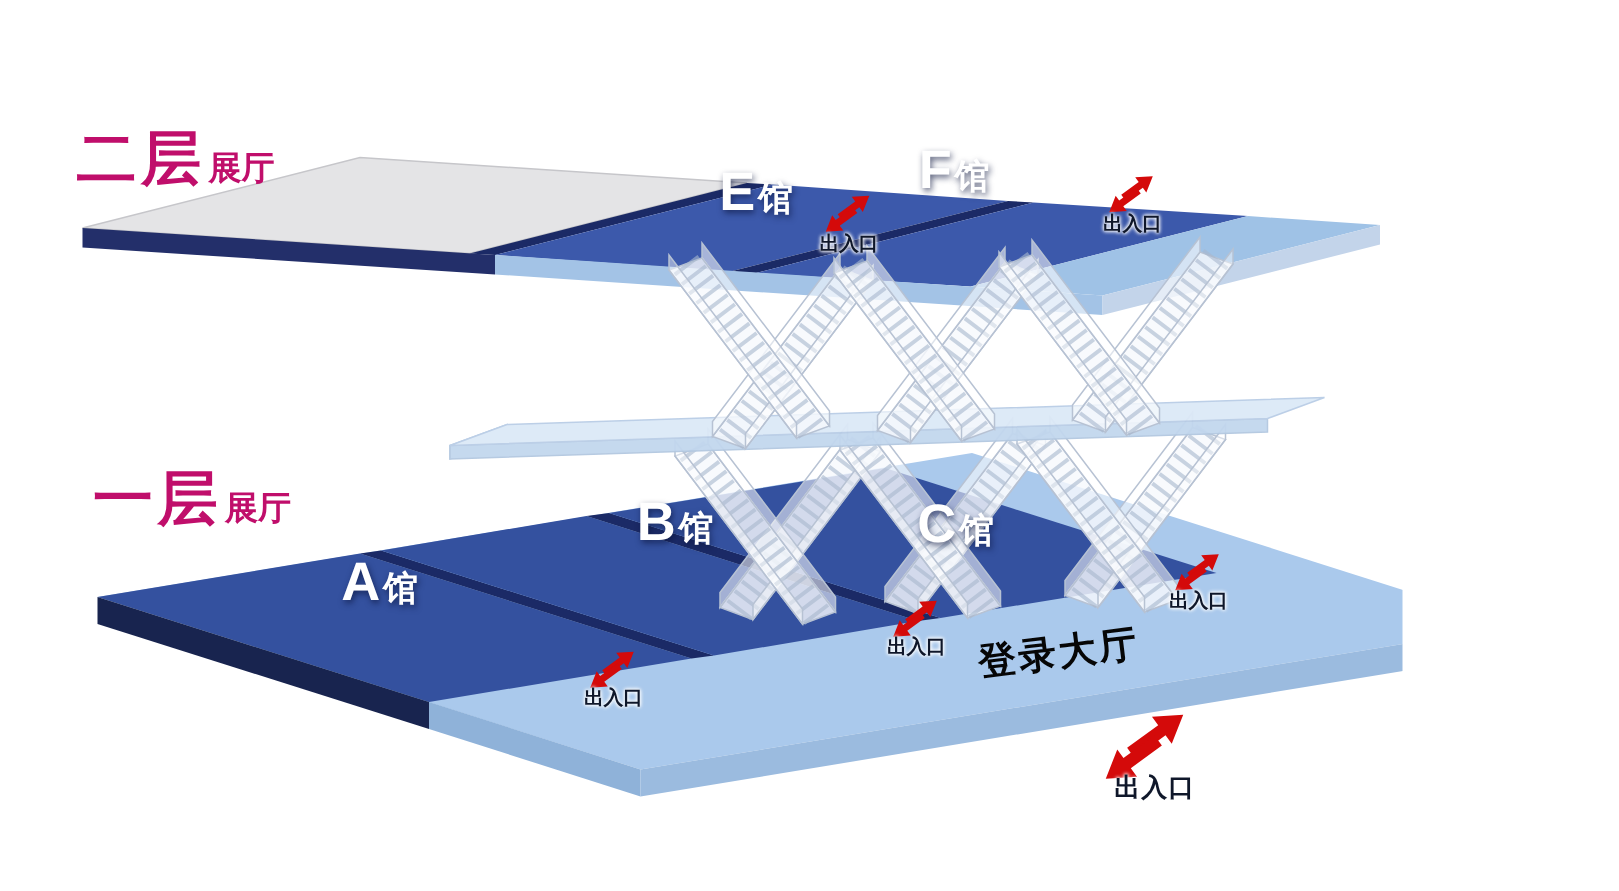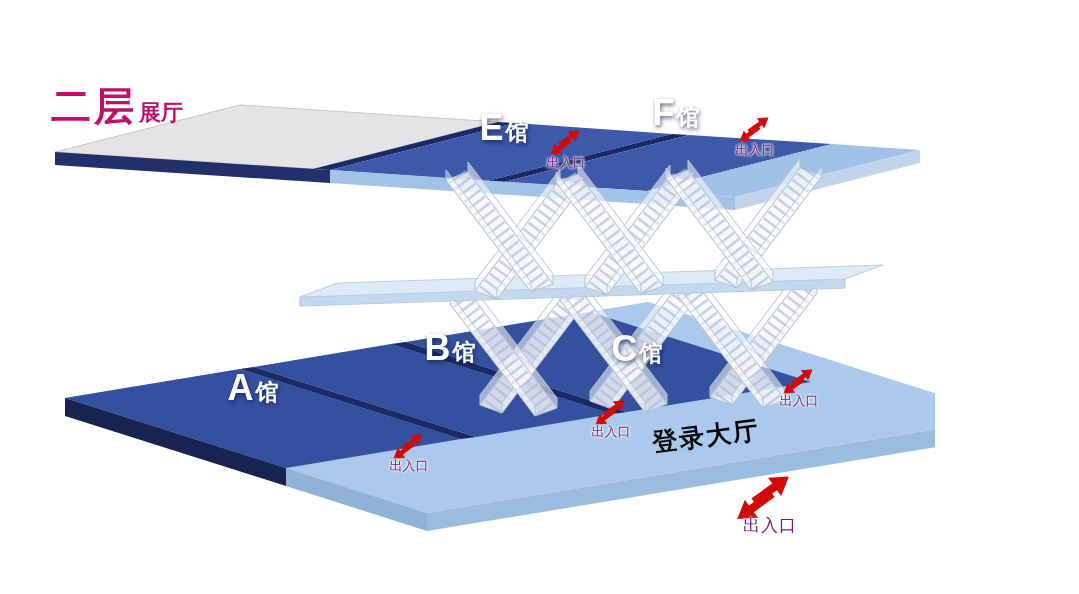--- a/index.html
+++ b/index.html
@@ -13,21 +13,21 @@
   .floor-label .floor-small{font-size:22px;font-weight:bold;color:#c00e6b;margin-left:2px;}
   .hall-label .hall-letter{
     font-size:36px;font-weight:bold;color:#ffffff;
     text-shadow:1px 2px 4px rgba(10,20,60,.65);
   }
   .hall-label .hall-suffix{
     font-size:23px;font-weight:bold;color:#ffffff;margin-left:2px;
     text-shadow:1px 2px 4px rgba(10,20,60,.65);
   }
   .exit-label{
-    font-size:13px;font-weight:normal;color:#701a75;
+    font-size:13px;font-weight:bold;color:#0f172a;
     text-shadow:0 0 3px #fff,0 0 3px #fff,0 0 2px #fff;
   }
   .exit-label.big{font-size:17px;letter-spacing:1px;}
   .lobby-label{
     font-size:25px;font-weight:900;color:#060606;letter-spacing:2px;
     transform:translate(-50%,-50%) rotate(-7deg);
   }
 </style>
 </head>
 <body>
@@ -107,26 +107,29 @@
       <use href="#dblarrow" transform="translate(610,412) scale(0.9)"></use>
       <use href="#dblarrow" transform="translate(798,381) scale(0.9)"></use>
       <use href="#dblarrow" transform="translate(763,497) scale(1.6)"></use>
     </g>
   </svg>
 
   <div class="pin floor-label" style="left:117px;top:106px">
     <span class="floor-big">二层</span><span class="floor-small">展厅</span>
   </div>
 
+  <div class="pin floor-label" style="left:128px;top:333px">
+    <span class="floor-big">一层</span><span class="floor-small">展厅</span>
+  </div>
 
   <div class="pin hall-label" style="left:504px;top:128px">
     <span class="hall-letter">E</span><span class="hall-suffix">馆</span>
   </div>
 
-  <div class="pin hall-label" style="left:676px;top:113px">
+  <div class="pin hall-label" style="left:636px;top:113px">
     <span class="hall-letter">F</span><span class="hall-suffix">馆</span>
   </div>
 
   <div class="pin hall-label" style="left:253px;top:388px">
     <span class="hall-letter">A</span><span class="hall-suffix">馆</span>
   </div>
 
   <div class="pin hall-label" style="left:450px;top:348px">
     <span class="hall-letter">B</span><span class="hall-suffix">馆</span>
   </div>

